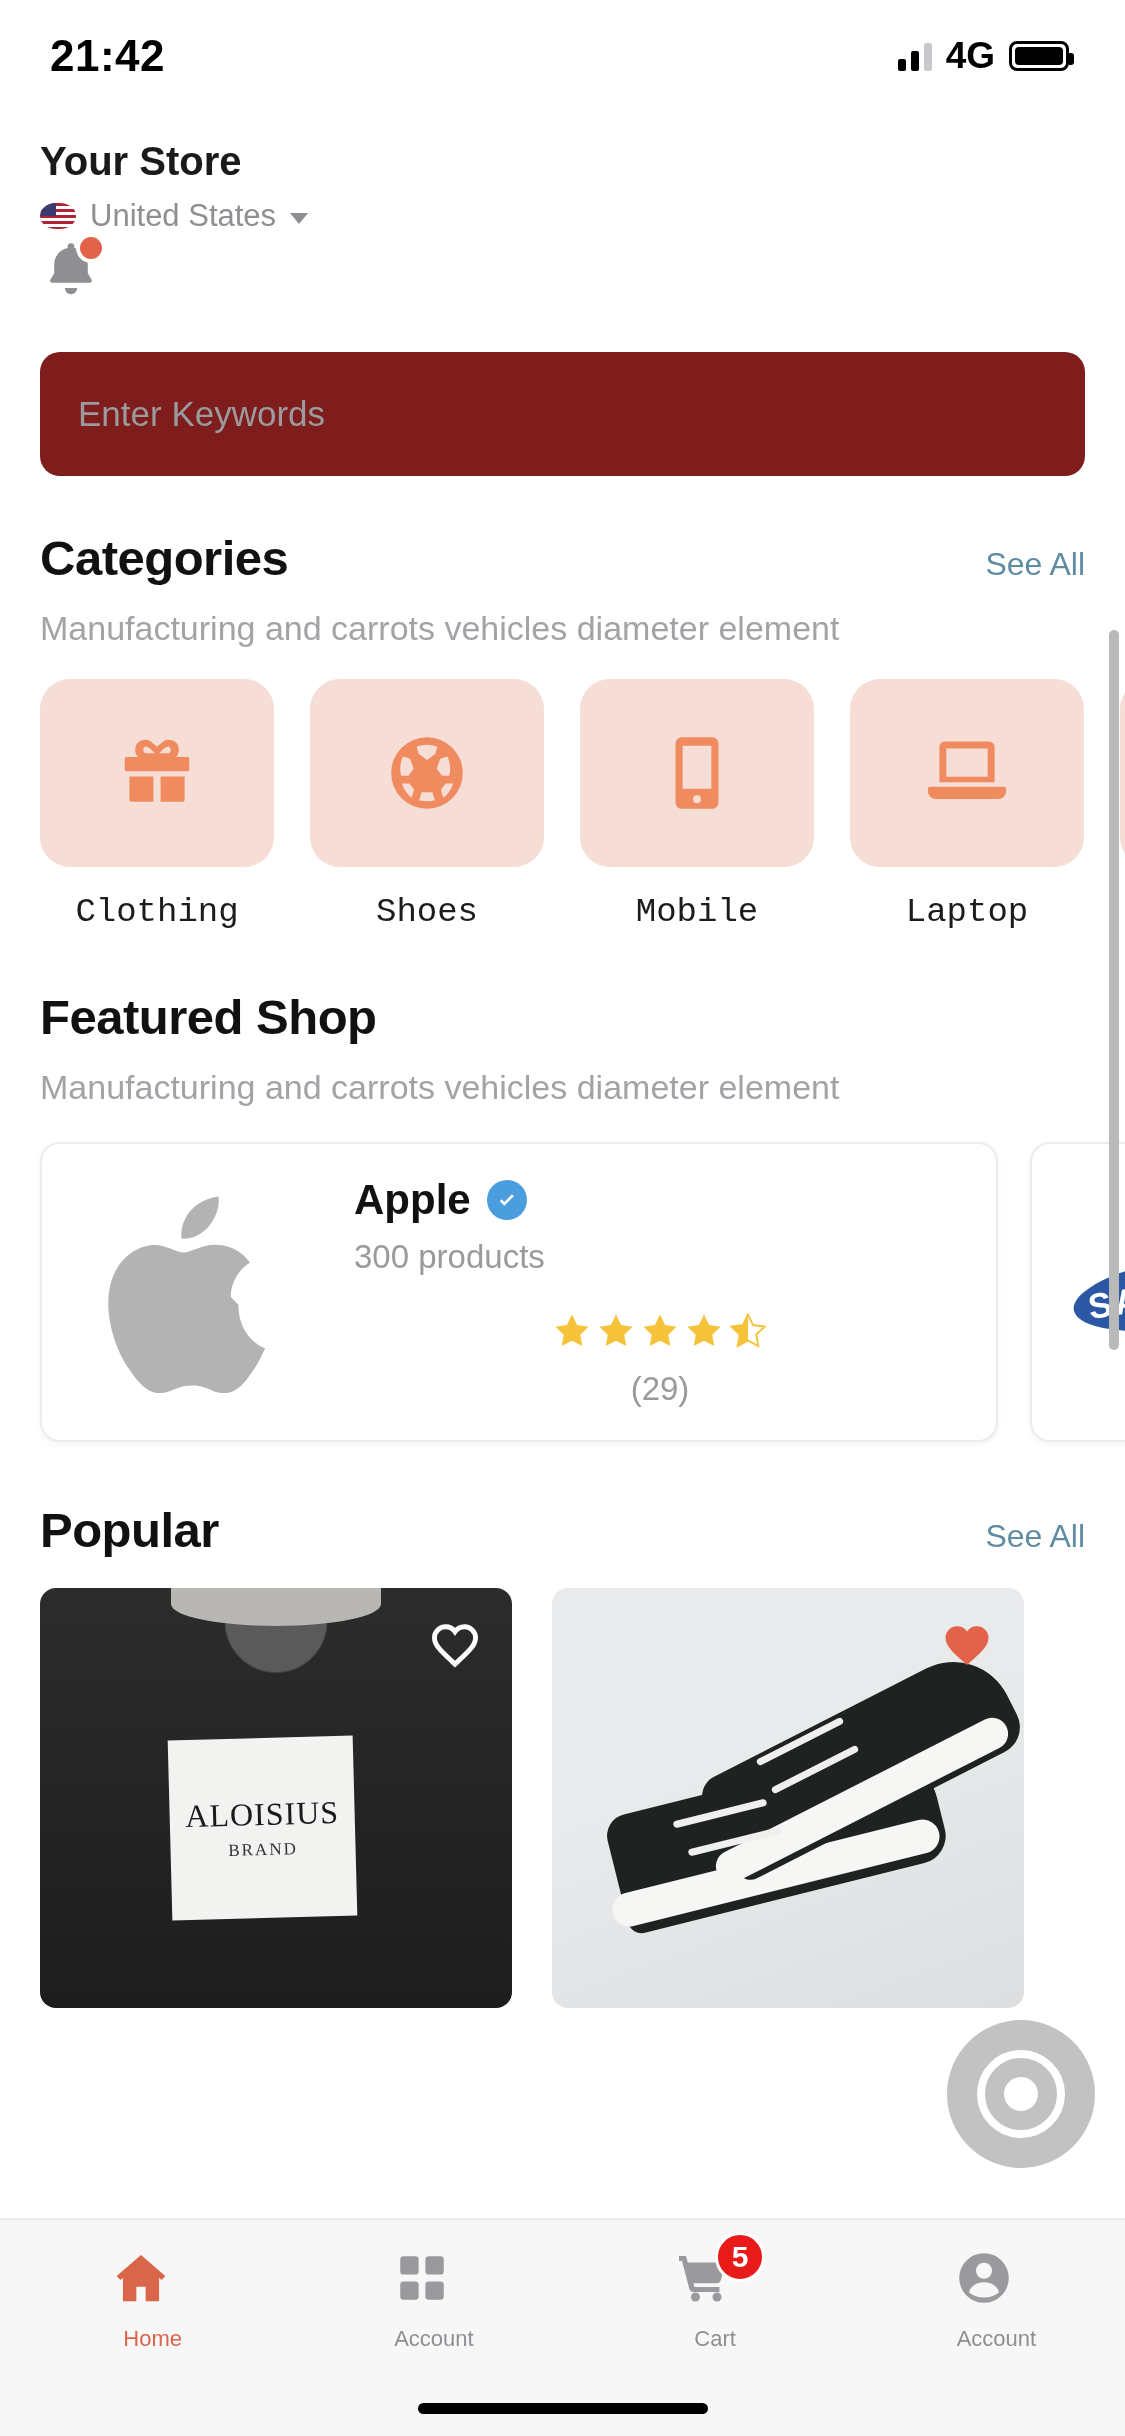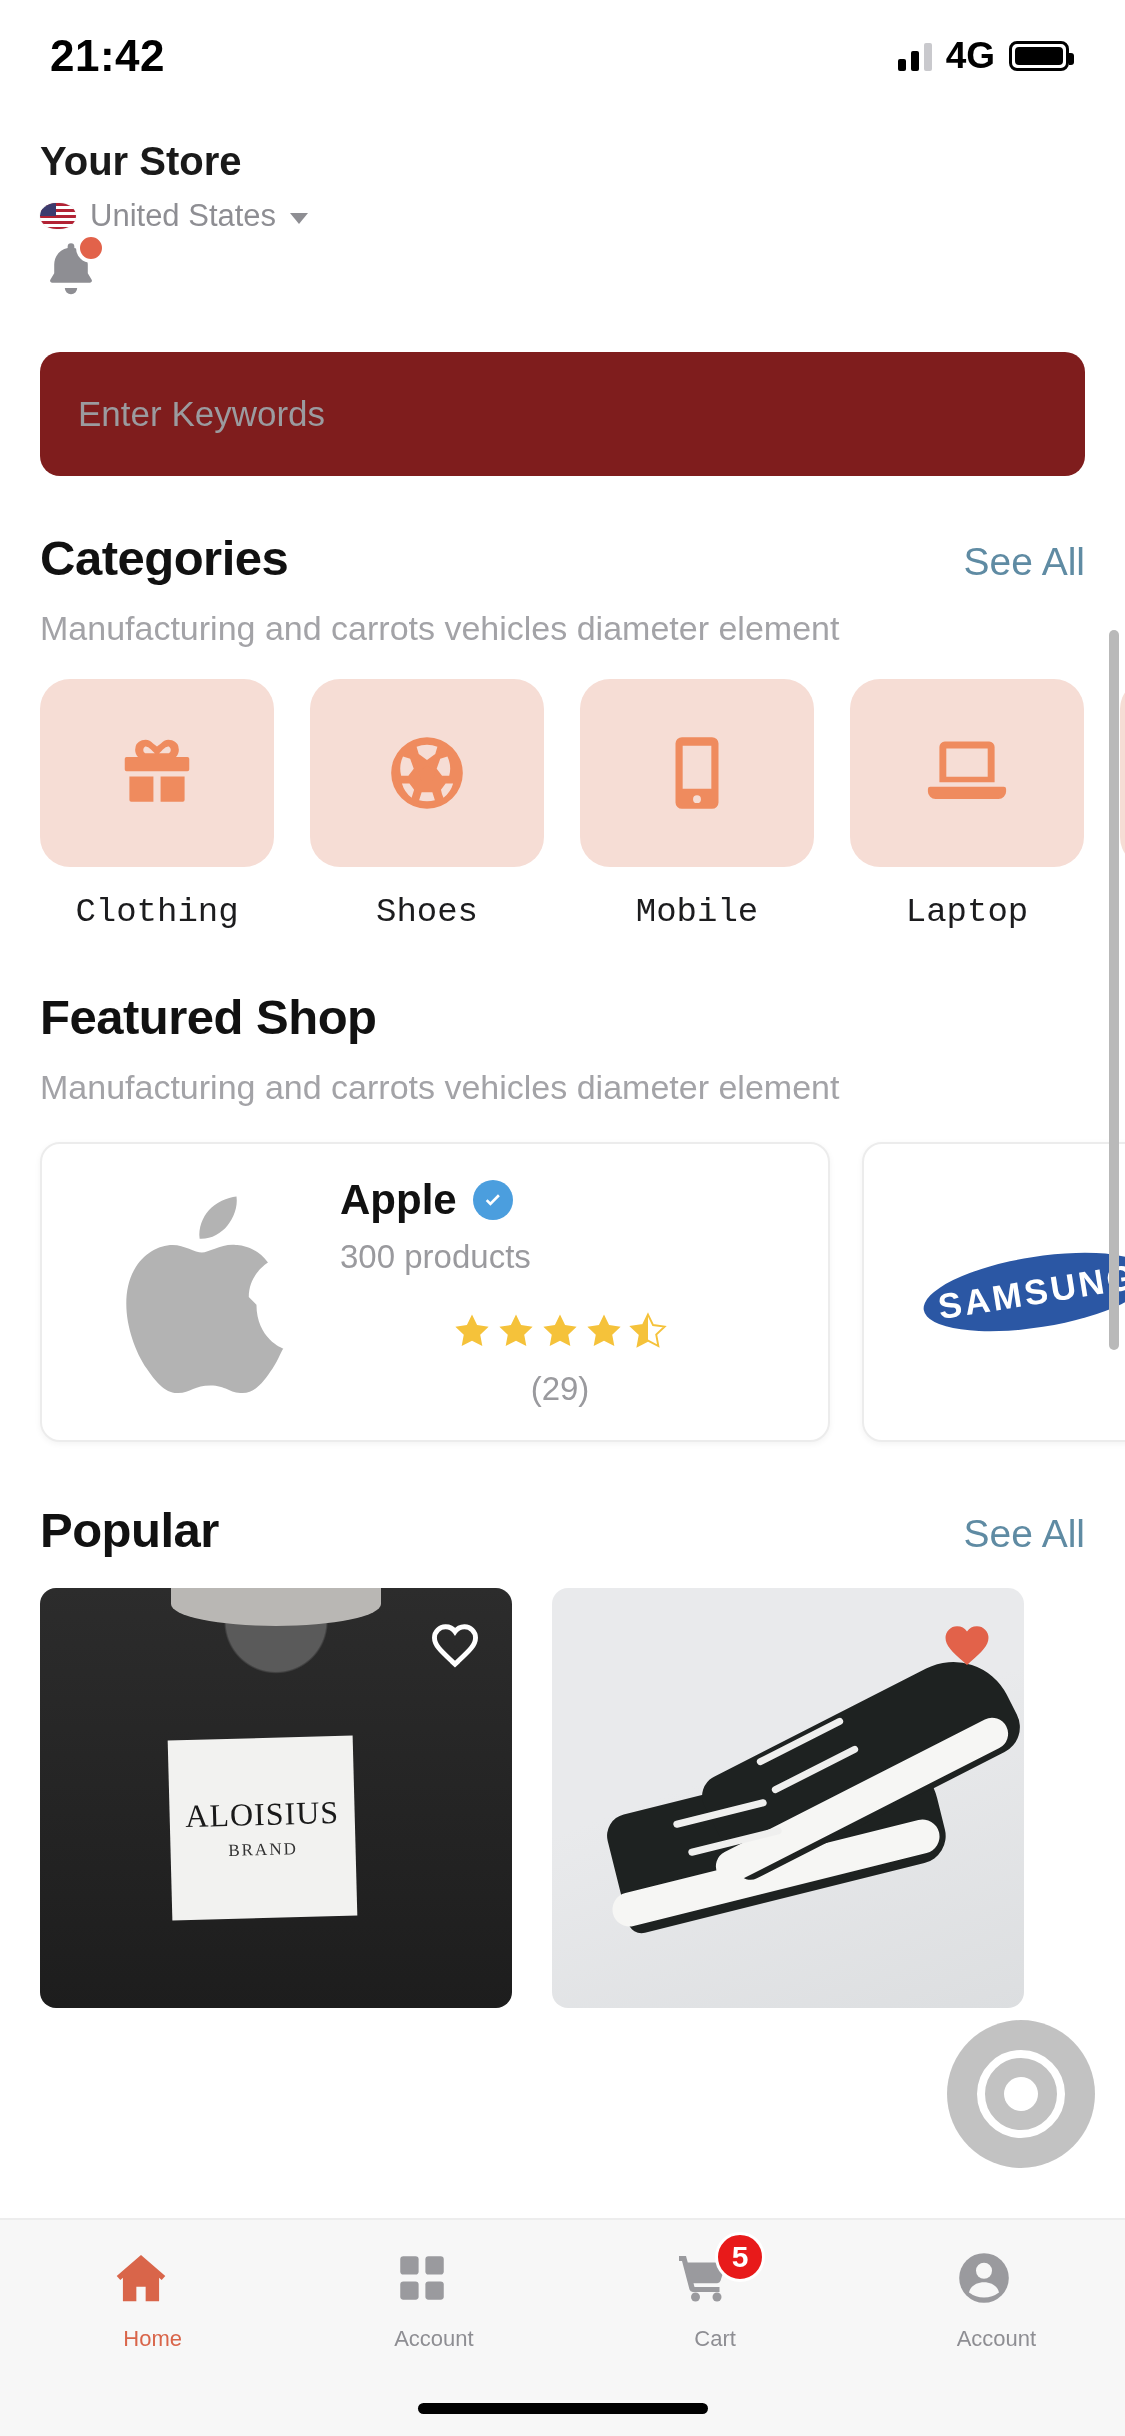--- a/index.html
+++ b/index.html
@@ -59,41 +59,41 @@
   .search{
     margin:52px 40px 0 40px; height:124px; background:#7f1d1d; border-radius:20px;
     display:flex; align-items:center; padding:0 38px;
   }
   .search span{ font-size:35px; color:#9b9b9f; }
 
   
   .section{ padding:0 40px; }
   .sec-head{ display:flex; align-items:baseline; justify-content:space-between; }
   .sec-title{ font-size:49px; font-weight:700; color:#111; letter-spacing:-.5px; }
-  .see-all{ font-size:39px; color:#5f8ba3; }
+  .see-all{ font-size:32px; color:#5f8ba3; }
   .sec-sub{ font-size:34px; color:#a3a3a7; line-height:1.33; margin-top:20px; max-width:935px; }
 
   
   .cats{ display:flex; gap:36px; margin-top:28px; }
   .cat{ width:234px; flex:0 0 auto;font-family:Liberation Mono, monospace; }
   .cat-tile{
     width:234px; height:188px; background:#f6ddd5; border-radius:30px;
     display:flex; align-items:center; justify-content:center;
   }
   .cat-label{ text-align:center; font-size:34px; color:#1c1c1e; margin-top:26px; white-space:nowrap; }
   .cat.partial{ overflow:hidden; width:150px; }
   .cat.partial .cat-tile{ }
 
   
   .shops{ display:flex; gap:32px; margin-top:32px; }
   .shop{
-    flex:0 0 auto; width:790px; height:300px; background:#fff;
+    flex:0 0 auto; width:958px; height:300px; background:#fff;
     border:2px solid #ececec; border-radius:20px;
     box-shadow:0 2px 6px rgba(0,0,0,.05);
-    display:flex; align-items:center; padding:0 48px; 
+    display:flex; align-items:center; padding:0 30px; gap:32px;
   }
   .shop-logo{ width:250px; height:200px; display:flex; align-items:center; justify-content:center; }
   .shop-info{ flex:1; }
   .shop-name-row{ display:flex; align-items:center; gap:16px; }
   .shop-name{ font-size:42px; font-weight:700; color:#111; }
   .verified{
     width:40px;height:40px;border-radius:50%;background:#4b9ede;
     display:flex;align-items:center;justify-content:center;
   }
   .shop-count{ font-size:33px; color:#9a9a9e; margin-top:14px; }

